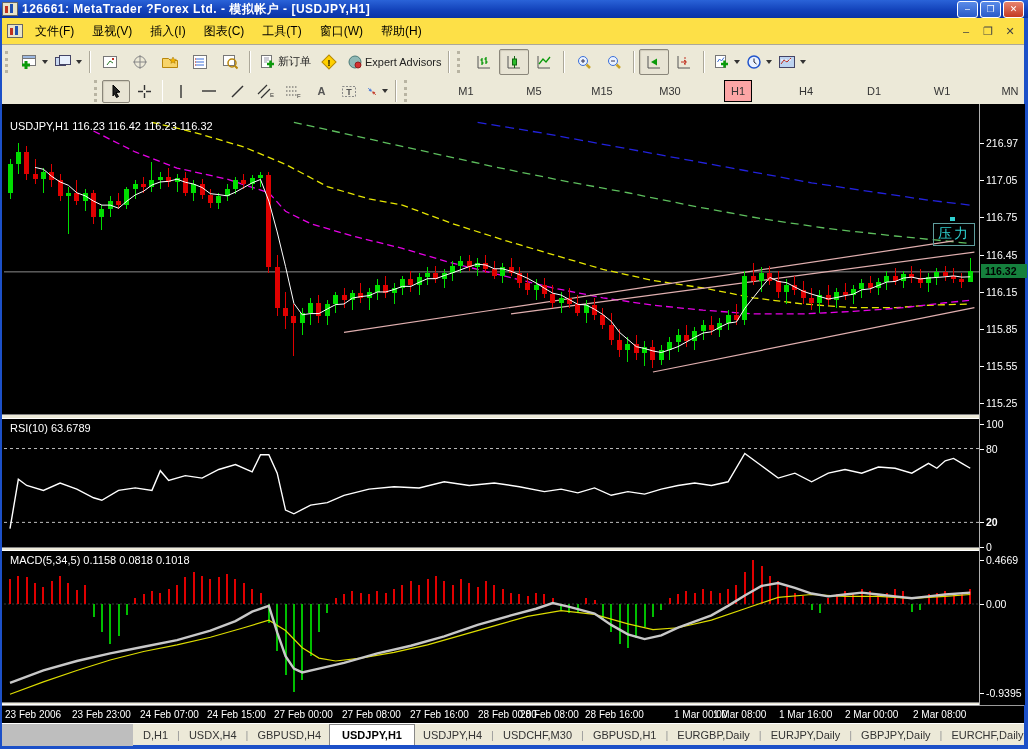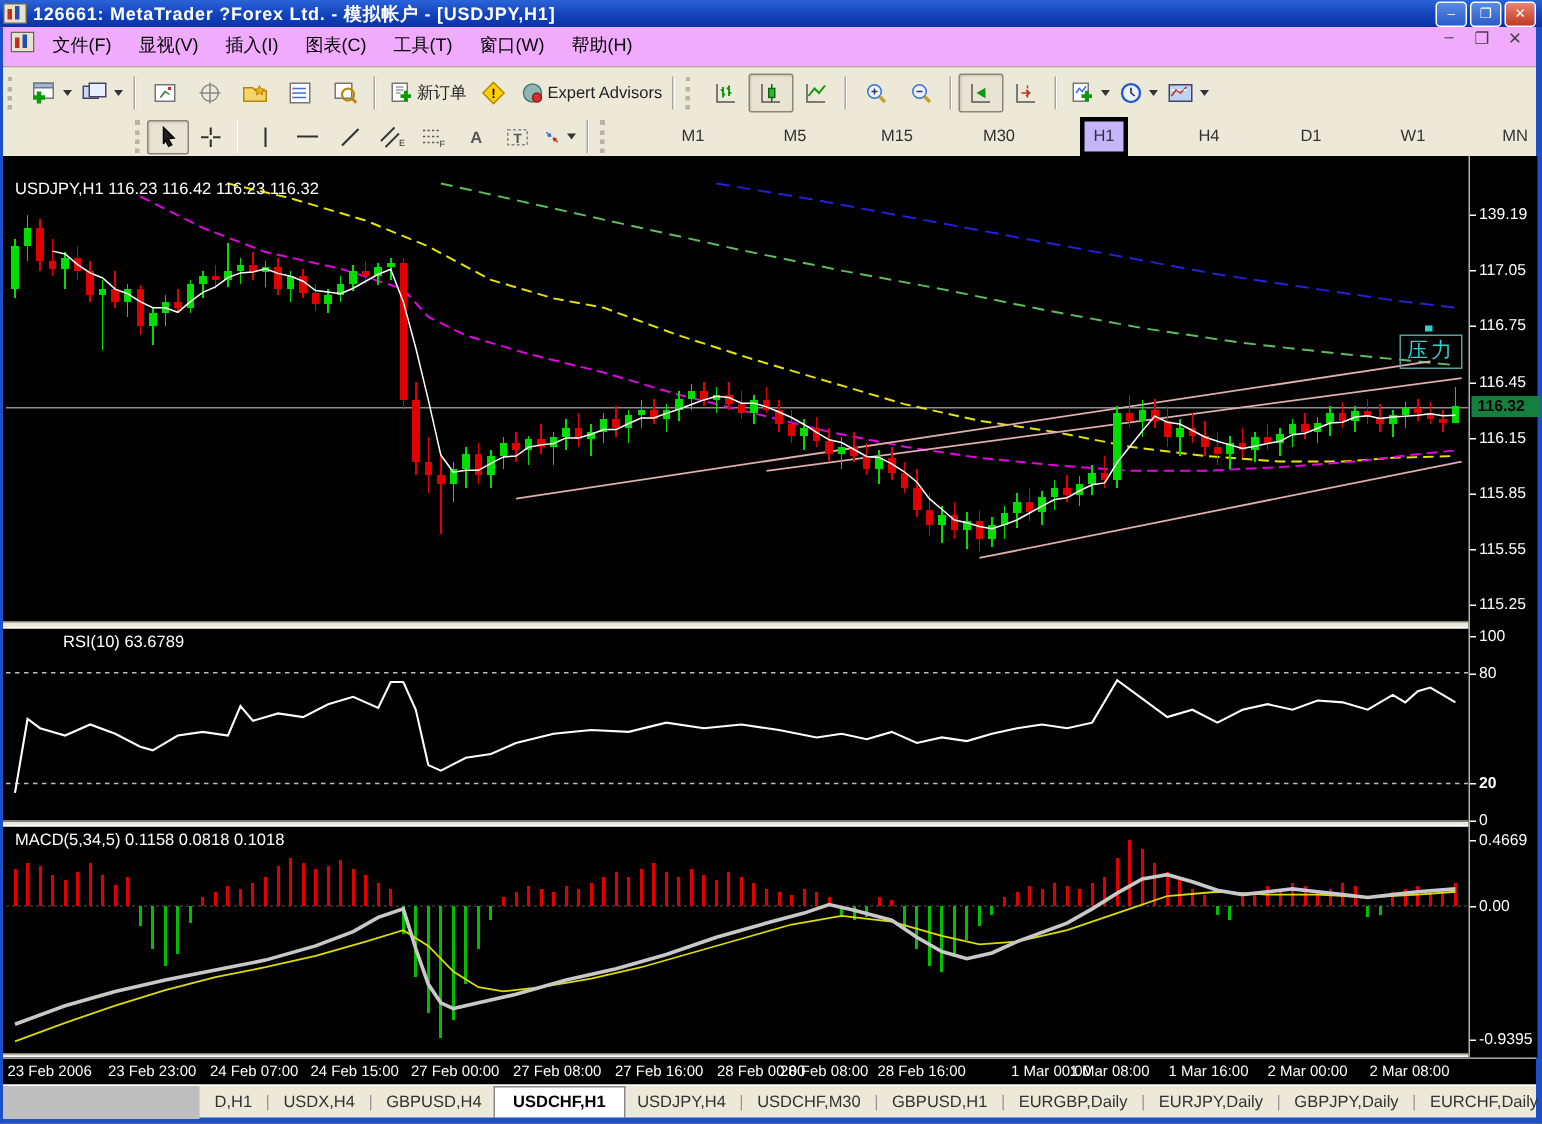--- a/index.html
+++ b/index.html
@@ -12,42 +12,42 @@
     background:linear-gradient(180deg,#2A63D8 0%,#1140B8 60%,#0A34A4 100%);
     display:flex;align-items:center;padding:0 2px;box-sizing:border-box;}
   .titlebar .title-text{color:#fff;font-weight:bold;font-size:12px;margin-left:4px;
     letter-spacing:.5px;white-space:nowrap;flex:1;overflow:hidden;}
   .win-controls{display:flex;gap:2px;margin-right:2px;}
   .wbtn{width:19px;height:15px;border-radius:3px;border:1px solid #fff;
     display:flex;align-items:center;justify-content:center;font-size:9px;color:#fff;
     background:linear-gradient(180deg,#5A8BE8,#2A5BC8);line-height:1;}
   .wbtn.close{background:linear-gradient(180deg,#E8846E,#C23A22);}
   
-  .menubar{position:absolute;left:2px;top:18px;width:1022px;height:26px;background:#f0abfc;
-    border-bottom:1px solid #ACA899;display:flex;font-size:12px;color:#000;}
+  .menubar{position:absolute;left:2px;top:18px;width:1022px;height:26px;background:#fde047;
+    border-bottom:1px solid #ACA899;display:flex;align-items:center;font-size:12px;color:#000;}
   .menu-item{padding:4px 9px;cursor:default;}
   .menu-appicon{width:22px;height:20px;display:flex;align-items:center;justify-content:center;margin-left:2px;}
   .child-controls{margin-left:auto;margin-right:6px;display:flex;gap:6px;color:#444;font-size:11px;}
   .cbtn{width:16px;height:14px;display:flex;align-items:center;justify-content:center;}
   
   .toolbar{position:absolute;left:2px;width:1022px;background:#ECE9D8;display:flex;align-items:center;}
   .t1{top:45px;height:33px;border-bottom:1px solid #fff;}
   .t2{top:78px;height:26px;border-bottom:1px solid #ACA899;}
   .grip{width:5px;height:22px;border-left:3px dotted #B8B4A2;margin:0 4px 0 3px;}
   .tsep{width:1px;height:22px;background:#ACA899;border-right:1px solid #fff;margin:0 4px;}
   .btn{min-width:24px;height:24px;display:flex;align-items:center;justify-content:center;
     border:1px solid transparent;border-radius:2px;gap:2px;padding:0 2px;}
   .t2 .btn{height:21px;min-width:22px;}
   .btn.press{background:#E8E4D4;border:1px solid #8A867A;box-shadow:inset 1px 1px 1px #CFCABA;}
   .btn .lbl{font-size:11px;color:#222;white-space:nowrap;}
   .arrow{width:0;height:0;border-left:3px solid transparent;border-right:3px solid transparent;
     border-top:4px solid #333;margin-left:2px;}
   .tf{font-size:11px;color:#333;min-width:26px;height:20px;display:flex;align-items:center;
      justify-content:center;border:1px solid transparent;margin-left:40px;}
-  .tf.press{background:#c4b5fd;border:3px solid #000000;}
+  .tf.press{background:#fca5a5;border:1px solid #000000;}
   
   #chart-region{position:absolute;left:2px;top:104px;width:1022px;height:619px;background:#000;}
   #svg-main{position:absolute;left:2px;top:1px;}
   #svg-rsi{position:absolute;left:2px;top:315px;}
   #svg-macd{position:absolute;left:2px;top:447px;}
   .psep{position:absolute;left:0;width:1022px;background:#ECE9D8;border-top:1px solid #808080;border-bottom:1px solid #fff;box-sizing:border-box;}
   #axis-col{position:absolute;left:977px;top:0;width:45px;height:601px;background:#000;border-left:1px solid #B0B0B0;}
   .tick{position:absolute;left:6px;color:#fff;font-size:10.5px;white-space:nowrap;}
   .tickmark{position:absolute;left:0;width:4px;height:1px;background:#fff;}
   .curprice{position:absolute;left:1px;width:42px;height:14px;background:#15803d;color:#000;
@@ -583,21 +583,21 @@
     <div class="ohlc-label">USDJPY,H1  116.23 116.42 116.23 116.32</div>
     <div id="annotation" style="left: 931px; top: 118.544px; width: 40px; height: 21px; color: rgb(47, 208, 208);">压力</div>
     <div id="anno-handle" style="left: 948px; top: 112.544px;"></div>
 
     <div class="psep" style="top:310px;height:5px;"></div>
     <svg id="svg-rsi" width="975" height="128">
         <line x1="0" y1="29.53846153846154" x2="975" y2="29.53846153846154" stroke="#BDBDBD" stroke-width="1" stroke-dasharray="3 3"></line>
         <line x1="0" y1="103.38461538461539" x2="975" y2="103.38461538461539" stroke="#BDBDBD" stroke-width="1" stroke-dasharray="3 3"></line>
         <polyline points="6,109.53846153846153 14.35,60.30769230769231 22.7,66.46153846153847 39.4,71.38461538461539 56.099999999999994,64 72.8,70.15384615384616 89.5,78.76923076923077 97.85,81.23076923076923 114.55,71.38461538461539 131.25,68.92307692307692 147.95,71.38461538461539 156.29999999999998,51.69230769230769 164.65,61.53846153846154 181.35,56.61538461538461 198.04999999999998,59.07692307692308 214.75,50.46153846153846 231.45,45.53846153846154 248.14999999999998,52.92307692307692 256.5,35.69230769230769 264.84999999999997,35.69230769230769 273.2,54.15384615384615 281.55,91.07692307692308 289.9,94.76923076923077 306.59999999999997,86.15384615384616 323.3,83.6923076923077 340,76.3076923076923 365.05,70.15384615384616 390.09999999999997,67.6923076923077 415.15,68.92307692307692 440.2,62.76923076923077 465.25,66.46153846153847 490.29999999999995,64 515.3499999999999,67.6923076923077 540.4,72.61538461538461 557.1,70.15384615384616 573.8,73.84615384615384 590.5,68.92307692307692 607.1999999999999,76.3076923076923 623.9,72.61538461538461 640.6,75.07692307692308 657.3,70.15384615384616 674,66.46153846153847 690.6999999999999,64 707.4,66.46153846153847 724.1,62.76923076923077 740.8,34.46153846153846 757.5,46.76923076923077 774.1999999999999,59.07692307692308 790.9,54.15384615384615 807.5999999999999,62.76923076923077 824.3,54.15384615384615 841,50.46153846153846 857.6999999999999,54.15384615384615 874.4,48 891.0999999999999,49.23076923076923 907.8,54.15384615384615 924.5,44.30769230769231 932.8499999999999,49.23076923076923 941.1999999999999,41.84615384615385 949.55,39.38461538461539 957.9,44.30769230769231 966.25,49.23076923076923" fill="none" stroke="#FFFFFF" stroke-width="1.4"></polyline>
       </svg>
-    <div class="ind-label" style="top:318px;margin-left:32px;">RSI(10) 63.6789</div>
+    <div class="ind-label" style="top:318px;">RSI(10) 63.6789</div>
 
     <div class="psep" style="top:443px;height:4px;"></div>
     <svg id="svg-macd" width="975" height="151">
         <line x1="0" y1="52.99245283018868" x2="975" y2="52.99245283018868" stroke="#3A3A3A" stroke-width="1" stroke-dasharray="2 2"></line>
         <line x1="6" y1="52.99245283018868" x2="6" y2="28.300628930817613" stroke="#E00000" stroke-width="2" shape-rendering="crispEdges"></line>
         <line x1="14.35" y1="52.99245283018868" x2="14.35" y2="24.501886792452833" stroke="#E00000" stroke-width="2" shape-rendering="crispEdges"></line>
         <line x1="22.7" y1="52.99245283018868" x2="22.7" y2="26.401257861635223" stroke="#E00000" stroke-width="2" shape-rendering="crispEdges"></line>
         <line x1="31.049999999999997" y1="52.99245283018868" x2="31.049999999999997" y2="32.099371069182396" stroke="#E00000" stroke-width="2" shape-rendering="crispEdges"></line>
         <line x1="39.4" y1="52.99245283018868" x2="39.4" y2="35.898113207547176" stroke="#E00000" stroke-width="2" shape-rendering="crispEdges"></line>
         <line x1="47.75" y1="52.99245283018868" x2="47.75" y2="30.200000000000006" stroke="#E00000" stroke-width="2" shape-rendering="crispEdges"></line>
@@ -713,21 +713,21 @@
         <line x1="966.25" y1="52.99245283018868" x2="966.25" y2="37.79748427672956" stroke="#E00000" stroke-width="2" shape-rendering="crispEdges"></line>
         <polyline points="6,143.2125786163522 39.4,130.86666666666667 72.8,119.47044025157231 106.19999999999999,109.02389937106919 139.6,100.47672955974842 173,93.82893081761006 206.39999999999998,86.2314465408805 239.79999999999998,76.73459119496856 264.84999999999997,69.137106918239 281.55,79.58364779874213 298.25,96.67798742138365 314.95,107.1245283018868 331.65,109.97358490566037 356.7,107.1245283018868 390.09999999999997,101.42641509433962 423.5,93.82893081761006 456.9,84.33207547169813 490.29999999999995,74.83522012578617 523.6999999999999,65.33836477987421 557.1,59.64025157232705 590.5,63.438993710691825 623.9,72.93584905660377 648.9499999999999,78.63396226415094 674,76.73459119496856 707.4,69.137106918239 740.8,57.74088050314466 774.1999999999999,46.34465408805031 807.5999999999999,43.495597484276736 841,45.394968553459115 874.4,45.394968553459115 907.8,47.294339622641516 941.1999999999999,45.394968553459115 966.25,43.495597484276736" fill="none" stroke="#DCDC00" stroke-width="1.2"></polyline>
         <polyline points="6,131.81635220125784 39.4,119.47044025157231 72.8,109.97358490566037 106.19999999999999,102.37610062893081 139.6,95.72830188679245 173,89.08050314465409 206.39999999999998,79.58364779874213 231.45,70.08679245283018 248.14999999999998,60.589937106918235 264.84999999999997,54.891823899371076 273.2,81.48301886792453 281.55,105.22515723270442 289.9,117.57106918238993 298.25,121.3698113207547 314.95,117.57106918238993 340,111.87295597484275 373.4,102.37610062893081 406.79999999999995,94.77861635220125 440.2,85.28176100628933 473.59999999999997,73.88553459119497 507,64.38867924528302 532.05,57.74088050314466 548.75,52.04276729559749 565.4499999999999,55.841509433962266 590.5,62.48930817610063 607.1999999999999,73.88553459119497 623.9,83.38238993710692 640.6,88.13081761006289 657.3,84.33207547169813 674,76.73459119496856 707.4,64.38867924528302 724.1,54.891823899371076 740.8,44.44528301886793 757.5,34.94842767295598 774.1999999999999,32.099371069182396 790.9,36.847798742138366 807.5999999999999,42.54591194968554 824.3,45.394968553459115 841,43.495597484276736 857.6999999999999,41.596226415094335 874.4,43.495597484276736 891.0999999999999,45.394968553459115 907.8,47.294339622641516 924.5,45.394968553459115 941.1999999999999,43.495597484276736 966.25,41.596226415094335" fill="none" stroke="#C8C8C8" stroke-width="2.4"></polyline>
       </svg>
     <div class="ind-label" style="top:450px;">MACD(5,34,5) 0.1158 0.0818 0.1018</div>
 
     <div class="psep" style="top:598px;height:3px;"></div>
     <div id="axis-col">
       <div class="curprice" id="curprice" style="top: 160px;">116.32</div>
     <div class="tickmark" style="top: 39px;"></div>
-        <div class="tick" style="top: 33px;">139.19</div>
+        <div class="tick" style="top: 33px;">216.97</div>
         <div class="tickmark" style="top: 76px;"></div>
         <div class="tick" style="top: 70px;">117.05</div>
         <div class="tickmark" style="top: 113px;"></div>
         <div class="tick" style="top: 107px;">116.75</div>
         <div class="tickmark" style="top: 151px;"></div>
         <div class="tick" style="top: 145px;">116.45</div>
         <div class="tickmark" style="top: 188px;"></div>
         <div class="tick" style="top: 182px;">116.15</div>
         <div class="tickmark" style="top: 225px;"></div>
         <div class="tick" style="top: 219px;">115.85</div>
@@ -771,21 +771,21 @@
 
   <div id="tabbar">
     <div id="gray-artifact"></div>
     <span style="width:133px;flex:none;"></span>
     <span id="tabs-holder" style="display:flex;align-items:center;">
         <span class="tab">D,H1</span>
         <span class="tabsep">|</span>
         <span class="tab">USDX,H4</span>
         <span class="tabsep">|</span>
         <span class="tab">GBPUSD,H4</span>
-        <span class="tab active">USDCHF,H1</span>
+        <span class="tab active">USDJPY,H1</span>
         <span class="tab">USDJPY,H4</span>
         <span class="tabsep">|</span>
         <span class="tab">USDCHF,M30</span>
         <span class="tabsep">|</span>
         <span class="tab">GBPUSD,H1</span>
         <span class="tabsep">|</span>
         <span class="tab">EURGBP,Daily</span>
         <span class="tabsep">|</span>
         <span class="tab">EURJPY,Daily</span>
         <span class="tabsep">|</span>

